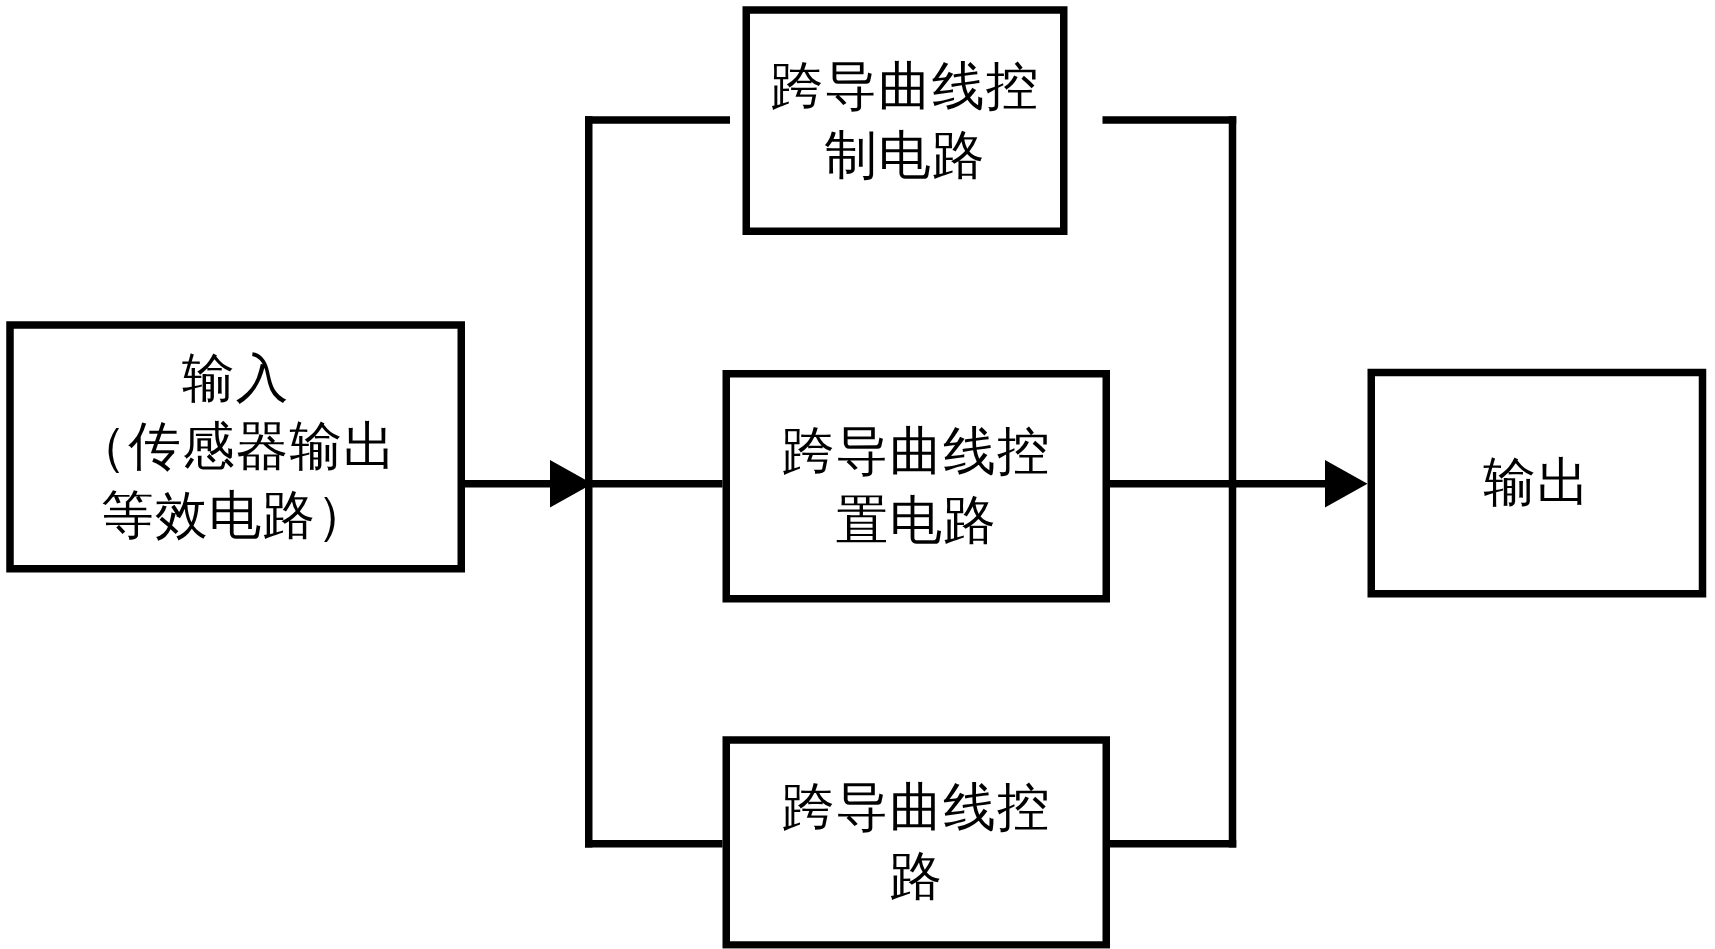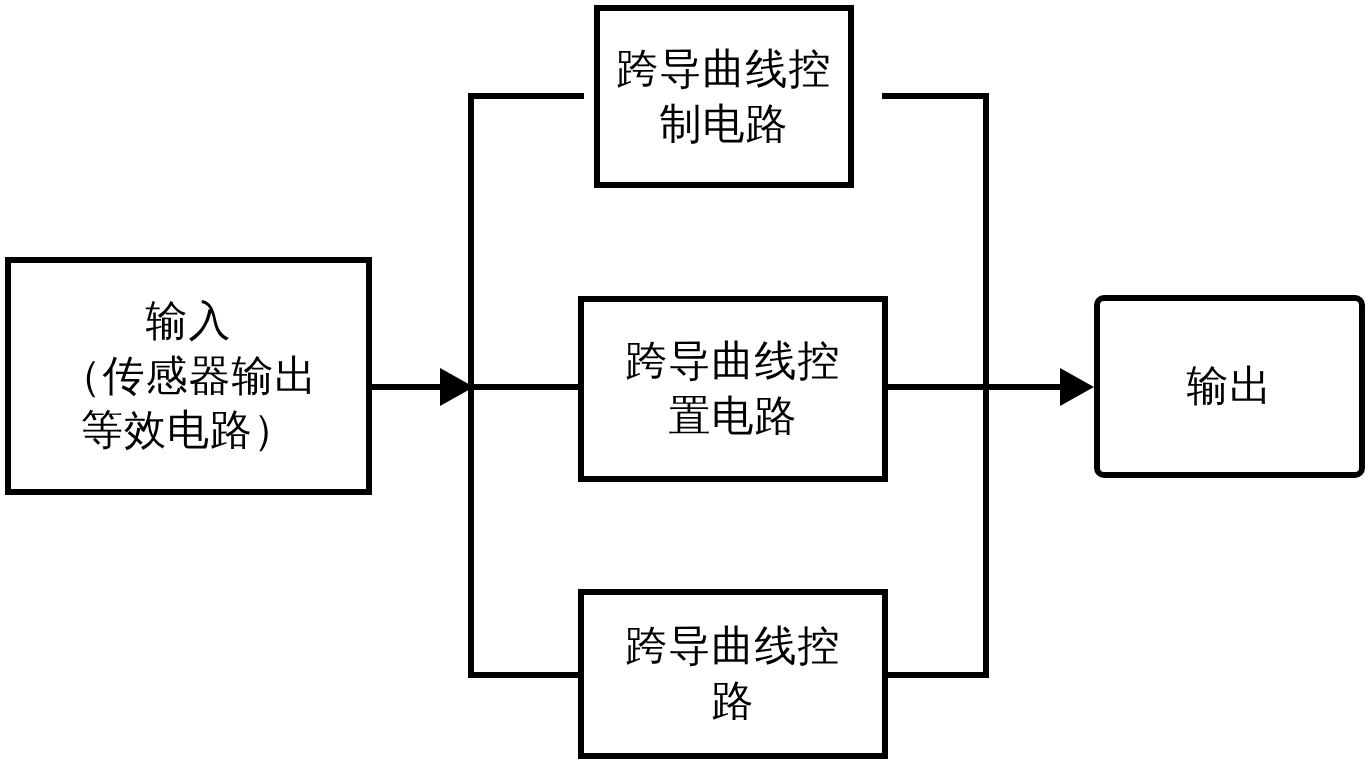--- a/index.html
+++ b/index.html
@@ -52,25 +52,25 @@
   }
   .arrow-head {
     position: absolute;
     width: 0;
     height: 0;
     border-top: 19px solid transparent;
     border-bottom: 19px solid transparent;
     border-left: 34px solid #000000;
     z-index: 2;
   }
-  #input-box      { left: 5px;    top: 257px; width: 367px; height: 238px; }
+  #input-box      { left: 5px;    top: 257px; width: 367px; height: 201px; }
   #block-top      { left: 578px;  top: 5px;   width: 260px; height: 183px; margin-left: 16px; }
   #block-middle   { left: 578px;  top: 296px; width: 310px; height: 186px; }
   #block-bottom   { left: 578px;  top: 589px; width: 310px; height: 170px; }
-  #output-box     { left: 1094px; top: 295px; width: 271px; height: 183px; border-radius: 10px; }
+  #output-box     { left: 1094px; top: 295px; width: 271px; height: 183px; }
 </style>
 </head>
 <body>
 
 <div id="diagram-canvas">
 
   <div class="wire-h" style="left:372px; top:384px; width:70px;"></div>
   <div class="arrow-head" style="left:440px; top:368px;"></div>
 
   <div class="wire-v" style="left:468px; top:93px; height:585px;"></div>

